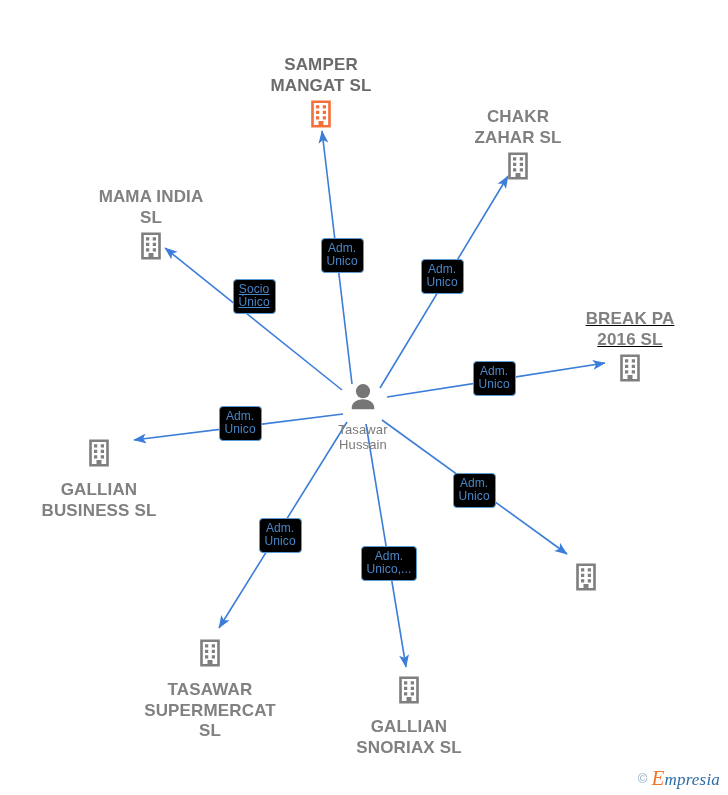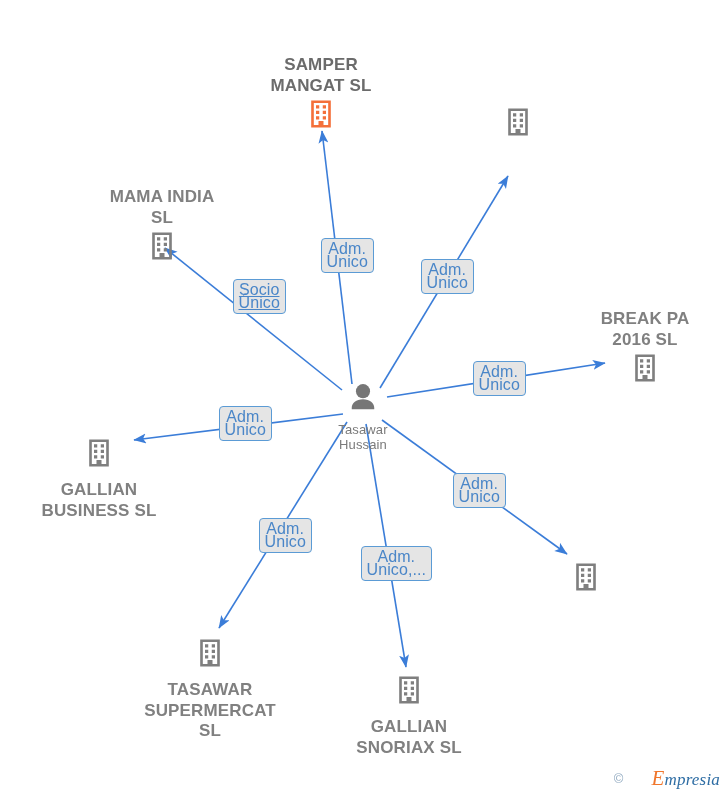--- a/index.html
+++ b/index.html
@@ -60,23 +60,23 @@
   }
   .icon-wrap svg { display: inline-block; }
   .node.label-above .label { margin-bottom: 3px; }
   .node.label-below .label { margin-top: 12px; }
 
   .edge-label {
     position: absolute;
     box-sizing: border-box;
     border: 1px solid #5b9bd5;
     border-radius: 4px;
-    background: #e5e5e5;
+    background: #000000;
     color: #4a86c8;
-    font-size: 16px;
+    font-size: 12px;
     line-height: 13px;
     padding: 3px 5px 4px 5px;
     text-align: center;
     white-space: pre-line;
     letter-spacing: 0.1px;
   }
   .watermark {
     position: absolute;
     right: 8px;
     bottom: 4px;
@@ -88,21 +88,20 @@
   .watermark .copy {
     color: #8fa8bf;
     font-size: 13px;
   }
   .watermark .brand {
     font-family: "Liberation Serif", serif;
     font-style: italic;
     font-size: 17px;
     color: #2e6da4;
     letter-spacing: 0.2px;
-    margin-left: 24px;
   }
   .watermark .brand .cap {
     color: #f0762b;
     font-size: 21px;
   }
 </style>
 </head>
 <body>
 
 <div id="graph-canvas">
@@ -145,50 +144,52 @@
       <rect x="13.4" y="5.0" width="2.6" height="2.6"></rect>
       <rect x="8.0" y="9.4" width="2.6" height="2.6"></rect>
       <rect x="13.4" y="9.4" width="2.6" height="2.6"></rect>
       <rect x="8.0" y="13.8" width="2.6" height="2.6"></rect>
       <rect x="13.4" y="13.8" width="2.6" height="2.6"></rect>
       <rect x="10.0" y="17.6" width="4.0" height="4.4"></rect>
     </g>
   </svg></span>
       </div>
       <div class="node company label-above" style="left: 518px; top: 107px;">
-        <span class="icon-wrap"><svg width="30" height="30" viewBox="0 0 24 24" aria-hidden="true">
-    <g fill="#7f7f7f">
-      <path d="M5.2 2.2h13.6v19.6H5.2z" fill="none" stroke="#7f7f7f" stroke-width="2.1"></path>
-      <rect x="8.0" y="5.0" width="2.6" height="2.6"></rect>
-      <rect x="13.4" y="5.0" width="2.6" height="2.6"></rect>
-      <rect x="8.0" y="9.4" width="2.6" height="2.6"></rect>
-      <rect x="13.4" y="9.4" width="2.6" height="2.6"></rect>
-      <rect x="8.0" y="13.8" width="2.6" height="2.6"></rect>
-      <rect x="13.4" y="13.8" width="2.6" height="2.6"></rect>
-      <rect x="10.0" y="17.6" width="4.0" height="4.4"></rect>
-    </g>
-  </svg></span>
-      </div>
-      <div class="node company label-above" style="left: 162px; top: 187px;">
+        <div class="label">CHAKR
+ZAHAR  SL</div>
+        <span class="icon-wrap"><svg width="30" height="30" viewBox="0 0 24 24" aria-hidden="true">
+    <g fill="#7f7f7f">
+      <path d="M5.2 2.2h13.6v19.6H5.2z" fill="none" stroke="#7f7f7f" stroke-width="2.1"></path>
+      <rect x="8.0" y="5.0" width="2.6" height="2.6"></rect>
+      <rect x="13.4" y="5.0" width="2.6" height="2.6"></rect>
+      <rect x="8.0" y="9.4" width="2.6" height="2.6"></rect>
+      <rect x="13.4" y="9.4" width="2.6" height="2.6"></rect>
+      <rect x="8.0" y="13.8" width="2.6" height="2.6"></rect>
+      <rect x="13.4" y="13.8" width="2.6" height="2.6"></rect>
+      <rect x="10.0" y="17.6" width="4.0" height="4.4"></rect>
+    </g>
+  </svg></span>
+      </div>
+      <div class="node company label-above" style="left: 151px; top: 187px;">
         <div class="label">MAMA INDIA
 SL</div>
         <span class="icon-wrap"><svg width="30" height="30" viewBox="0 0 24 24" aria-hidden="true">
     <g fill="#7f7f7f">
       <path d="M5.2 2.2h13.6v19.6H5.2z" fill="none" stroke="#7f7f7f" stroke-width="2.1"></path>
       <rect x="8.0" y="5.0" width="2.6" height="2.6"></rect>
       <rect x="13.4" y="5.0" width="2.6" height="2.6"></rect>
       <rect x="8.0" y="9.4" width="2.6" height="2.6"></rect>
       <rect x="13.4" y="9.4" width="2.6" height="2.6"></rect>
       <rect x="8.0" y="13.8" width="2.6" height="2.6"></rect>
       <rect x="13.4" y="13.8" width="2.6" height="2.6"></rect>
       <rect x="10.0" y="17.6" width="4.0" height="4.4"></rect>
     </g>
   </svg></span>
       </div>
-      <div class="node company label-above" style="left: 645px; top: 309px;">
+      <div class="node company label-above" style="left: 630px; top: 309px; text-decoration: underline;">
         <div class="label">BREAK PA
 2016  SL</div>
         <span class="icon-wrap"><svg width="30" height="30" viewBox="0 0 24 24" aria-hidden="true">
     <g fill="#7f7f7f">
       <path d="M5.2 2.2h13.6v19.6H5.2z" fill="none" stroke="#7f7f7f" stroke-width="2.1"></path>
       <rect x="8.0" y="5.0" width="2.6" height="2.6"></rect>
       <rect x="13.4" y="5.0" width="2.6" height="2.6"></rect>
       <rect x="8.0" y="9.4" width="2.6" height="2.6"></rect>
       <rect x="13.4" y="9.4" width="2.6" height="2.6"></rect>
       <rect x="8.0" y="13.8" width="2.6" height="2.6"></rect>

